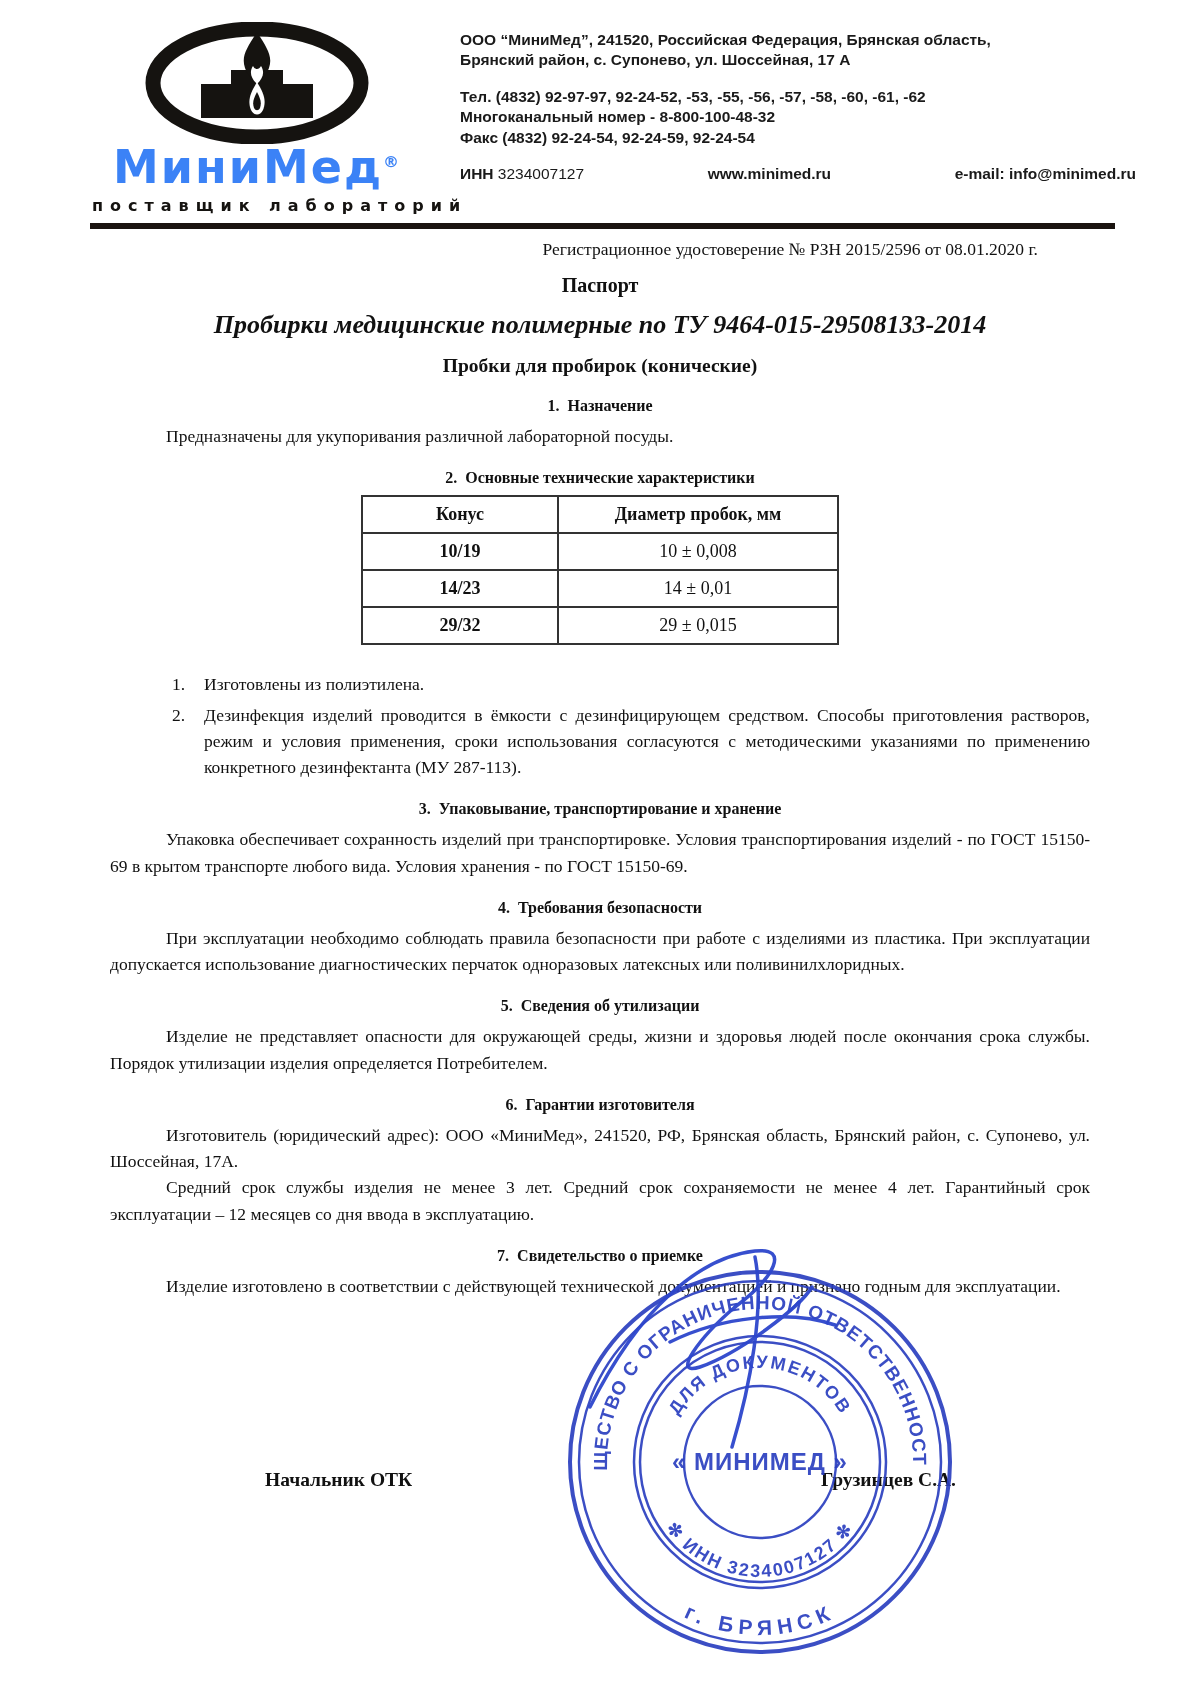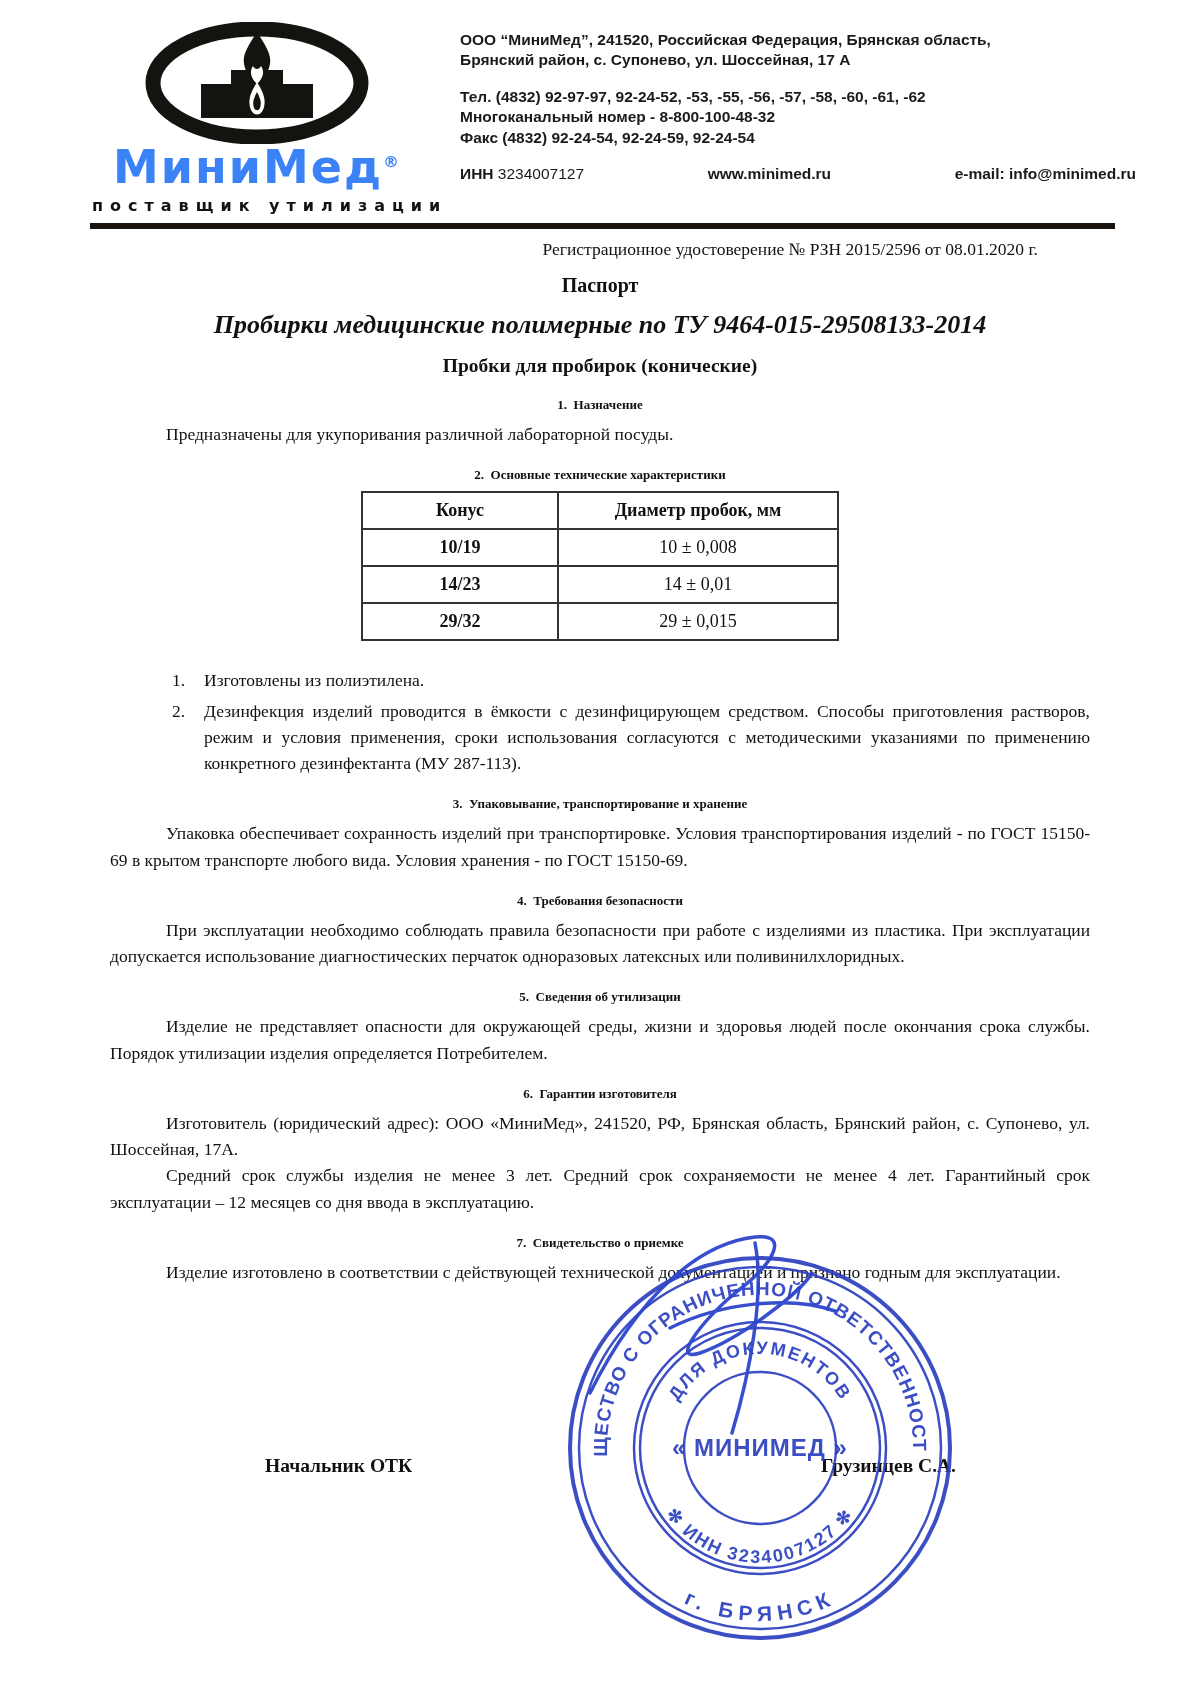--- a/index.html
+++ b/index.html
@@ -66,21 +66,21 @@
   }
   .doc-subtitle{
     text-align:center;font-weight:bold;font-style:italic;font-size:26px;margin-top:13px;
   }
   .doc-product{
     text-align:center;font-weight:bold;font-size:19.5px;margin-top:15px;
   }
   
   .content{margin:0 110px;}
   .sec-h{
-    text-align:center;font-weight:bold;font-size:13px;
+    text-align:center;font-weight:bold;font-size:16px;
     margin:20px 0 8px 0;
     white-space:pre-wrap;
   }
   .para{
     font-size:17.5px;line-height:1.5;
     text-align:justify;
     text-indent:56px;
     margin:0;
   }
   
@@ -131,21 +131,21 @@
         <rect x="62" y="62" width="112" height="34" fill="#151310"></rect>
         <rect x="92" y="48" width="52" height="20" fill="#151310"></rect>
 
         <path d="M118 10 C 128 26, 134 34, 130 46 C 127 55, 120 58, 118 62 C 116 58, 109 55, 106 46 C 102 34, 108 26, 118 10 Z" fill="#151310"></path>
         <path d="M118 62 C 112 56, 110 50, 114 44 C 116 48, 120 48, 122 44 C 126 50, 124 56, 118 62 Z" fill="#ffffff"></path>
 
         <path d="M118 60 C 124 70, 128 78, 124 88 C 121 94, 115 94, 112 88 C 108 78, 112 70, 118 60 Z" fill="#ffffff"></path>
         <path d="M118 70 C 121 76, 123 80, 121 86 C 119.5 89, 116.5 89, 115 86 C 113 80, 115 76, 118 70 Z" fill="#151310"></path>
       </svg>
       <div class="logo-wordmark"><span>МиниМед</span><span class="logo-reg">®</span></div>
-      <div class="logo-tagline">поставщик  утилизации</div>
+      <div class="logo-tagline">поставщик  лабораторий</div>
     </div>
     <div class="header-right">
       <div class="addr">
         <div>ООО “МиниМед”, 241520, Российская Федерация, Брянская область,</div>
         <div>Брянский район, с. Супонево, ул. Шоссейная, 17 А</div>
       </div>
       <div class="phones">
         <div>Тел. (4832) 92-97-97, 92-24-52, -53, -55, -56, -57, -58, -60, -61, -62</div>
         <div>Многоканальный номер - 8-800-100-48-32</div>
         <div>Факс (4832) 92-24-54, 92-24-59, 92-24-54</div>

